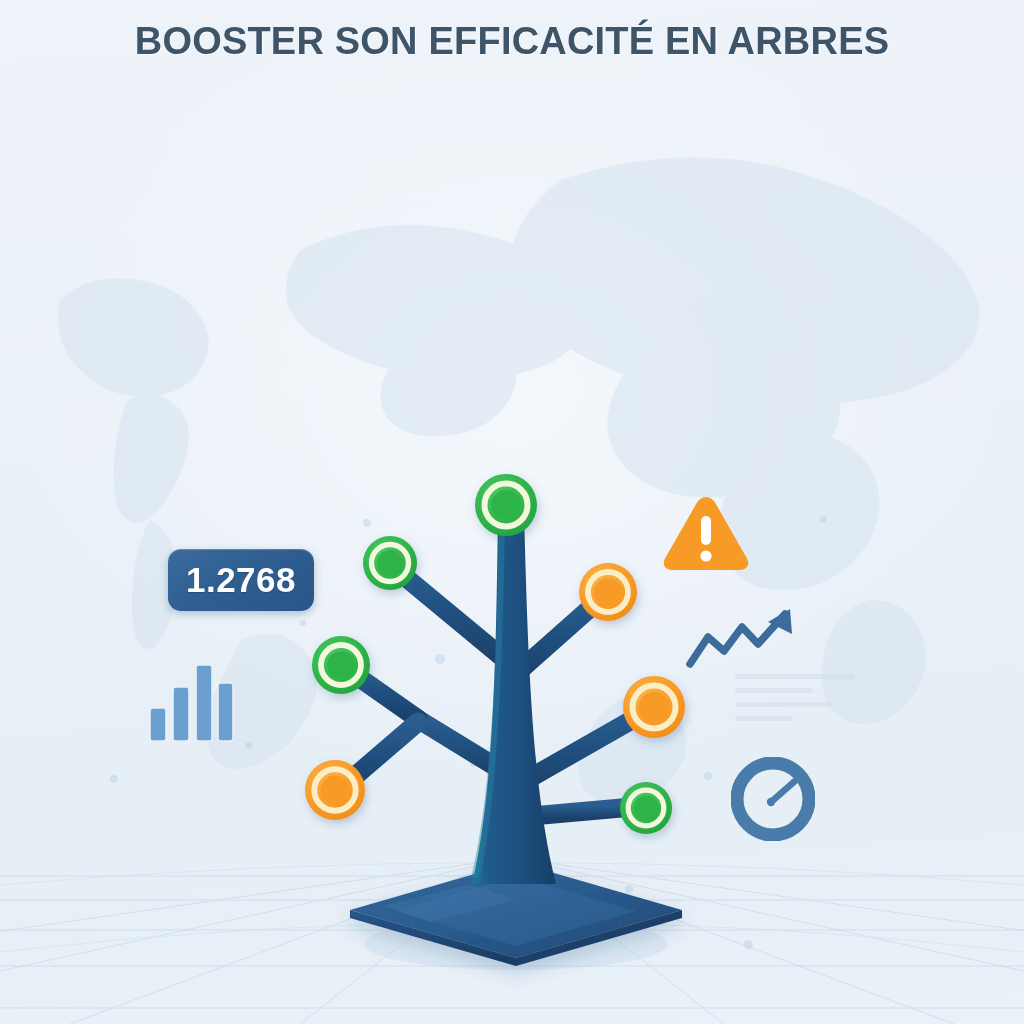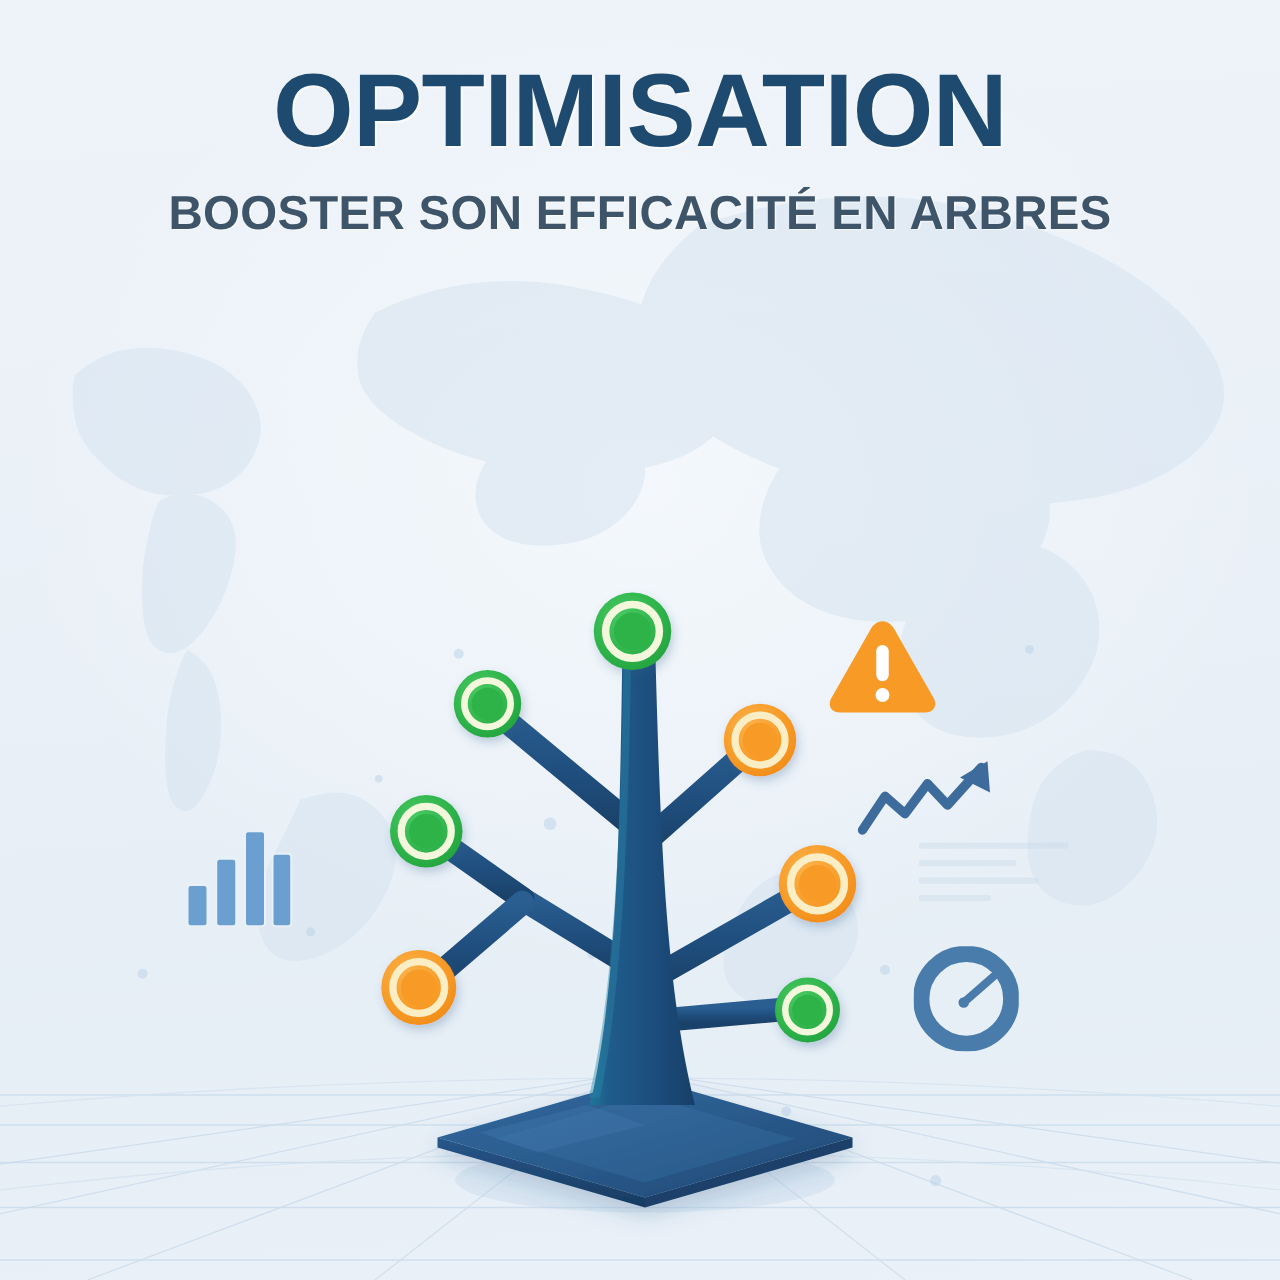--- a/index.html
+++ b/index.html
@@ -144,21 +144,20 @@
     <span class="dot" style="left:752px;top:828px;width:9px;height:9px;"></span>
     <span class="dot" style="left:110px;top:775px;width:8px;height:8px;"></span>
     <span class="dot" style="left:245px;top:742px;width:7px;height:7px;"></span>
     <span class="dot" style="left:625px;top:885px;width:8px;height:8px;"></span>
     <span class="dot" style="left:820px;top:516px;width:7px;height:7px;"></span>
     <span class="dot" style="left:744px;top:940px;width:9px;height:9px;"></span>
     <span class="dot" style="left:300px;top:620px;width:6px;height:6px;"></span>
   </div>
 
   <div id="headings">
-    <div class="title-line" id="title-1">OPTIMISATION</div>
     <div class="sub-line" id="sub-1">BOOSTER SON EFFICACITÉ EN ARBRES</div>
   </div>
 
   <svg id="tree-svg" viewBox="0 0 1024 1024" width="1024" height="1024" aria-hidden="true">
     <defs>
       <linearGradient id="trunkGrad" x1="0" y1="0" x2="1" y2="0">
         <stop offset="0%" stop-color="#1b7a9a"></stop>
         <stop offset="16%" stop-color="#1f5d8c"></stop>
         <stop offset="55%" stop-color="#1d4f80"></stop>
         <stop offset="100%" stop-color="#173f68"></stop>
@@ -265,20 +264,23 @@
       <circle cx="335" cy="790" r="14.4" fill="#f79a26"></circle>
     </g>
 
     <g filter="url(#nodeShadow)">
       <circle cx="646" cy="808" r="26" fill="url(#greenNode)"></circle>
       <circle cx="646" cy="808" r="17.8" fill="none" stroke="#f3f8dd" stroke-width="5.2"></circle>
       <circle cx="646" cy="808" r="12.3" fill="#2eb34a"></circle>
     </g>
   </svg>
 
+  <div id="price-badge">
+    <span id="price-badge-value">1.2768</span>
+  </div>
 
   <svg class="flat-icon" id="bar-chart-icon" viewBox="0 0 86 80" width="86" height="80" aria-hidden="true">
     <g fill="#6a9fd0" stroke="#e9f1f8" stroke-width="1.6">
       <rect x="2" y="45" width="16" height="33" rx="2.5"></rect>
       <rect x="25" y="24" width="16" height="54" rx="2.5"></rect>
       <rect x="48" y="2" width="16" height="76" rx="2.5"></rect>
       <rect x="70" y="20" width="15" height="58" rx="2.5"></rect>
     </g>
   </svg>
 

